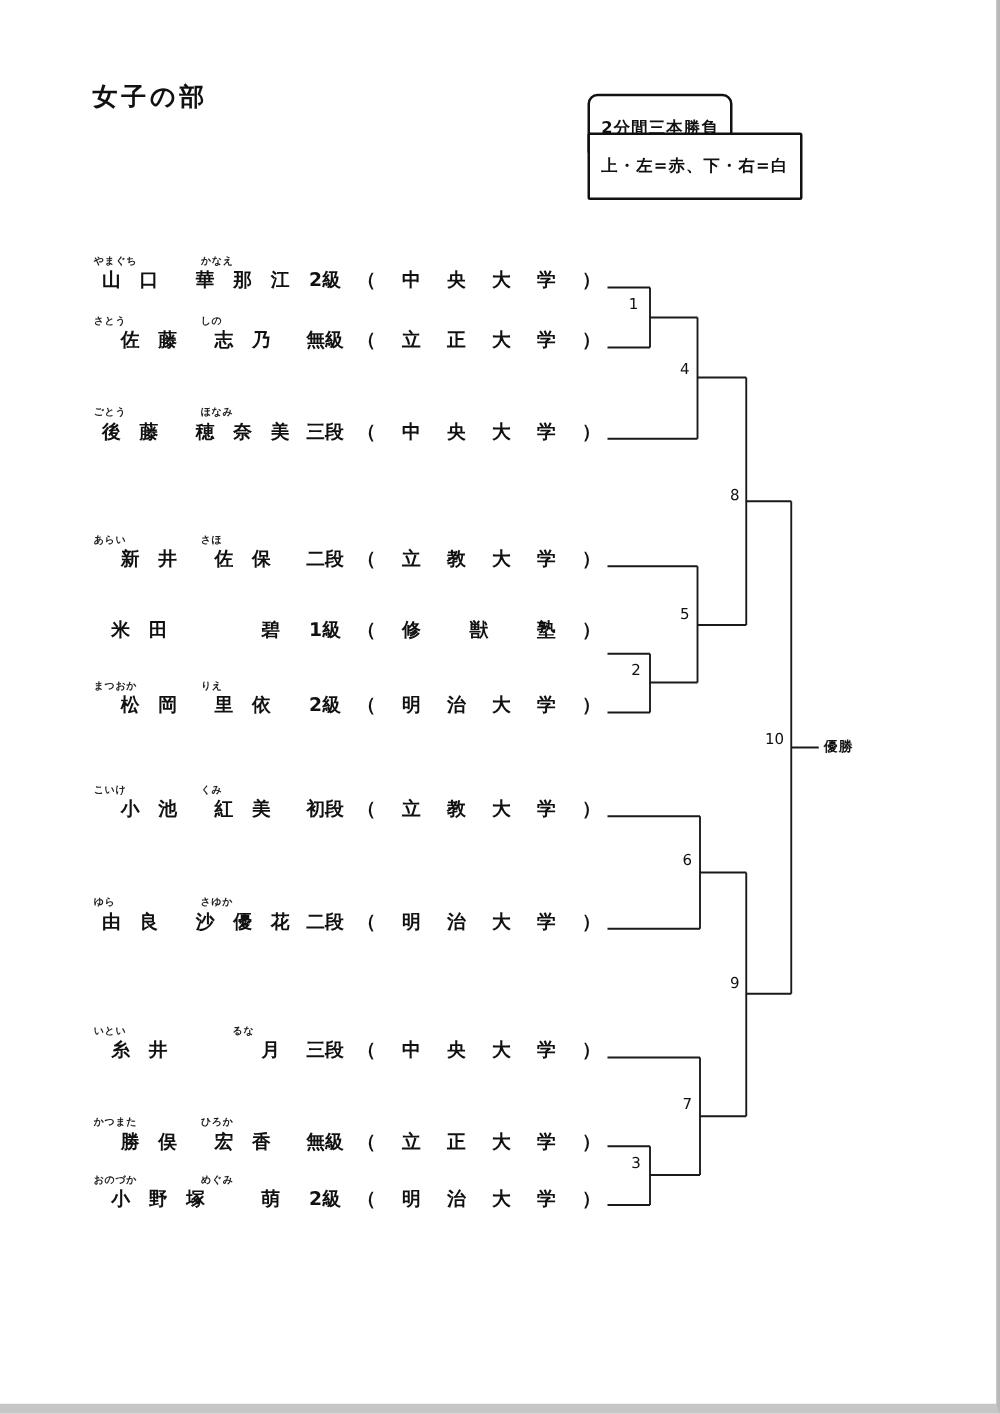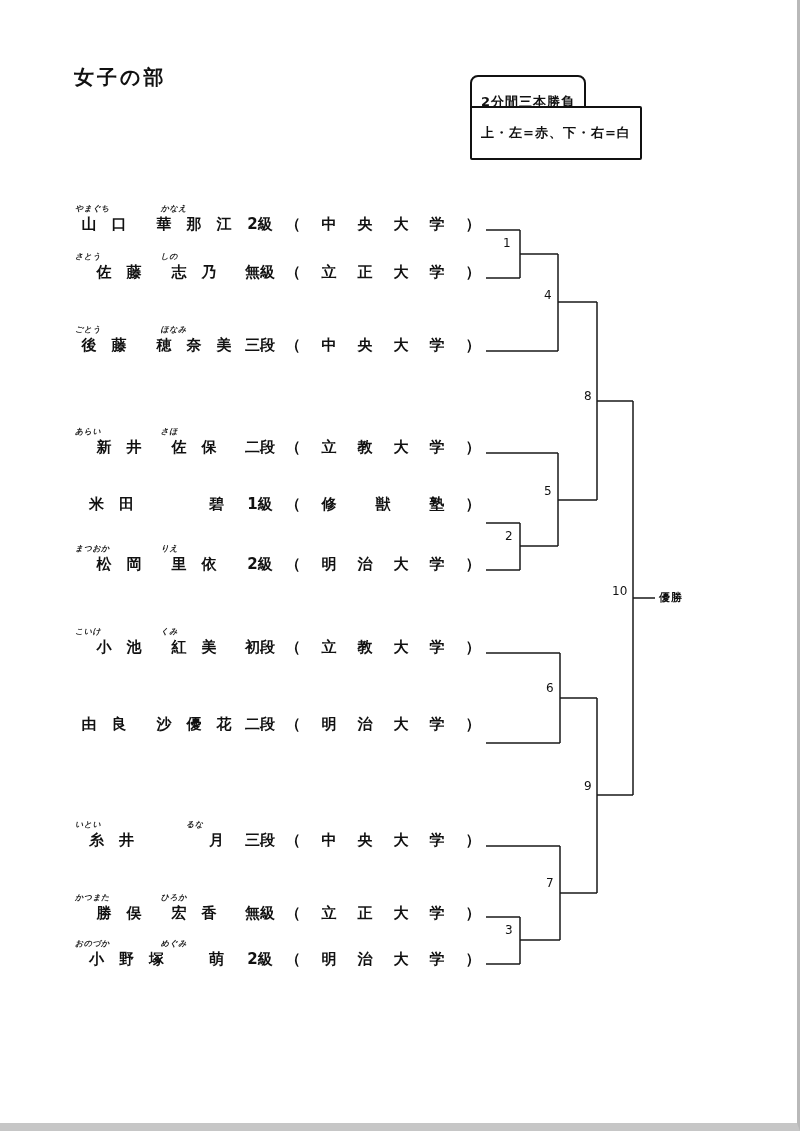--- a/index.html
+++ b/index.html
@@ -18,21 +18,21 @@
     position:absolute; left:470px; border:2px solid #111;
     font-size:13px; font-weight:bold; padding:16px 9px; letter-spacing:1px;
     background:#fff; white-space:pre;
   }
   .rb1 { top:75px;  border-radius:8px; }
   .rb2 { top:106px; border-radius:2px;text-align:right; }
   .bracket { position:absolute; left:0; top:0; pointer-events:none; }
   .player { position:absolute; left:75px; width:412px; }
   .furi {
     font-size:8px; height:13px; letter-spacing:0.5px; color:#222;
-    white-space:pre; font-weight:bold;font-style:italic;
+    white-space:pre; font-weight:bold;
   }
   .nameline { display:flex; font-size:15px; font-weight:bold; white-space:pre; line-height:17px;text-align:center; }
   .pname  { width:163px; flex:none; }
   .prank  { width:44px;  flex:none; }
   .paffil { flex:1; letter-spacing:3px; }
   .mnum { position:absolute; font-size:12px; color:#111; }
   .champion {
     position:absolute; left:659px; top:590px;
     font-size:11px; font-weight:bold; letter-spacing:1px;
   }
@@ -128,20 +128,21 @@
   <div class="player" style="top:626px">
     <div class="furi">こいけ　　　　　　　くみ</div>
     <div class="nameline">
       <span class="pname">小　池　　紅　美</span>
       <span class="prank">初段</span>
       <span class="paffil">（　立　教　大　学　）</span>
     </div>
   </div>
 
   <div class="player" style="top:716px">
+    <div class="furi">ゆら　　　　　　　　さゆか</div>
     <div class="nameline">
       <span class="pname">由　良　　沙　優　花</span>
       <span class="prank">二段</span>
       <span class="paffil">（　明　治　大　学　）</span>
     </div>
   </div>
 
   <div class="player" style="top:819px">
     <div class="furi">いとい　　　　　　　　　　るな</div>
     <div class="nameline">

